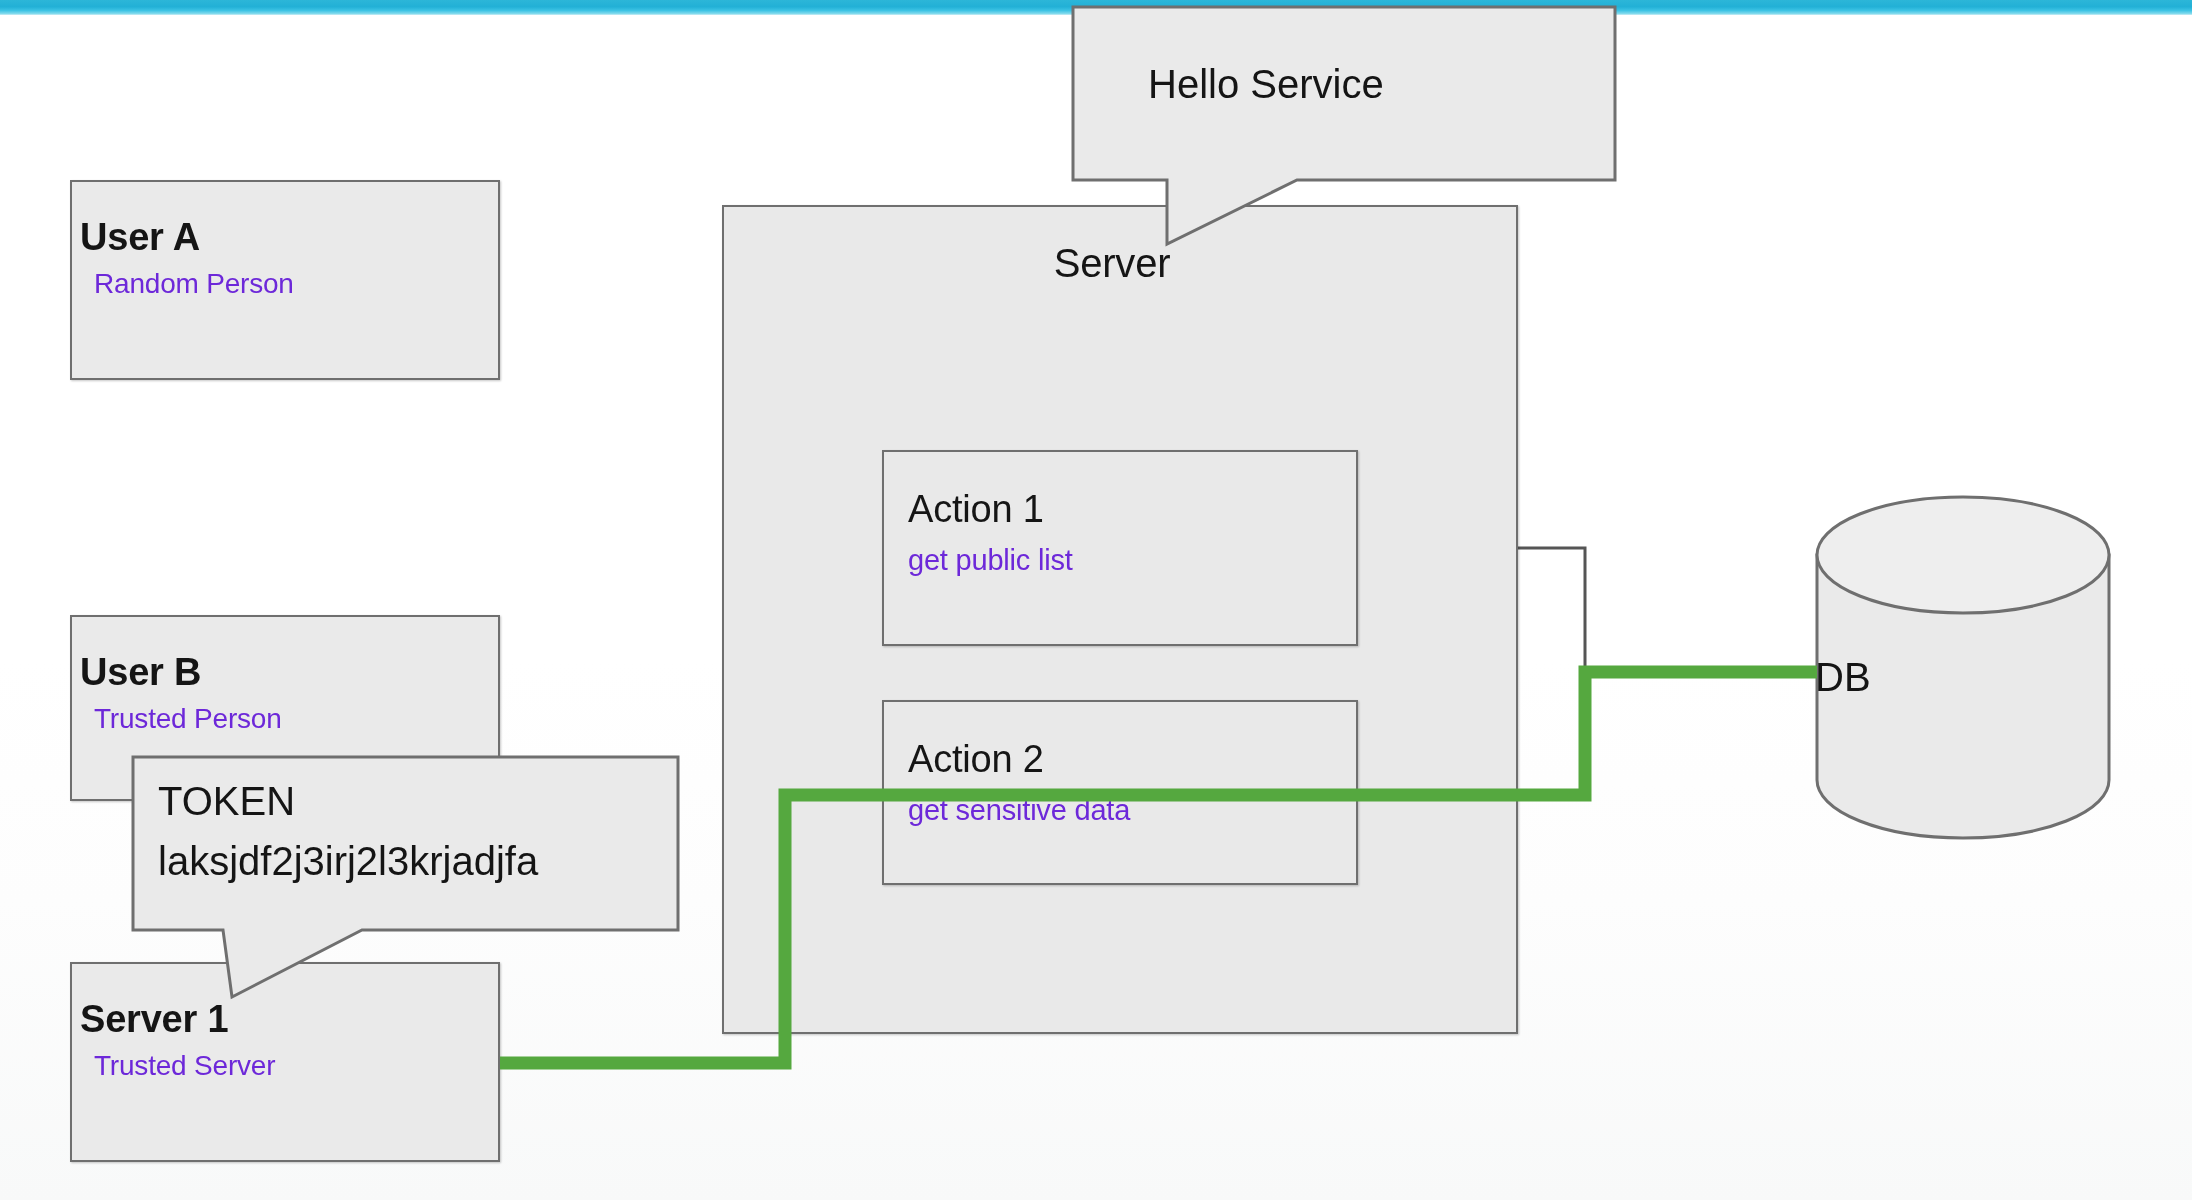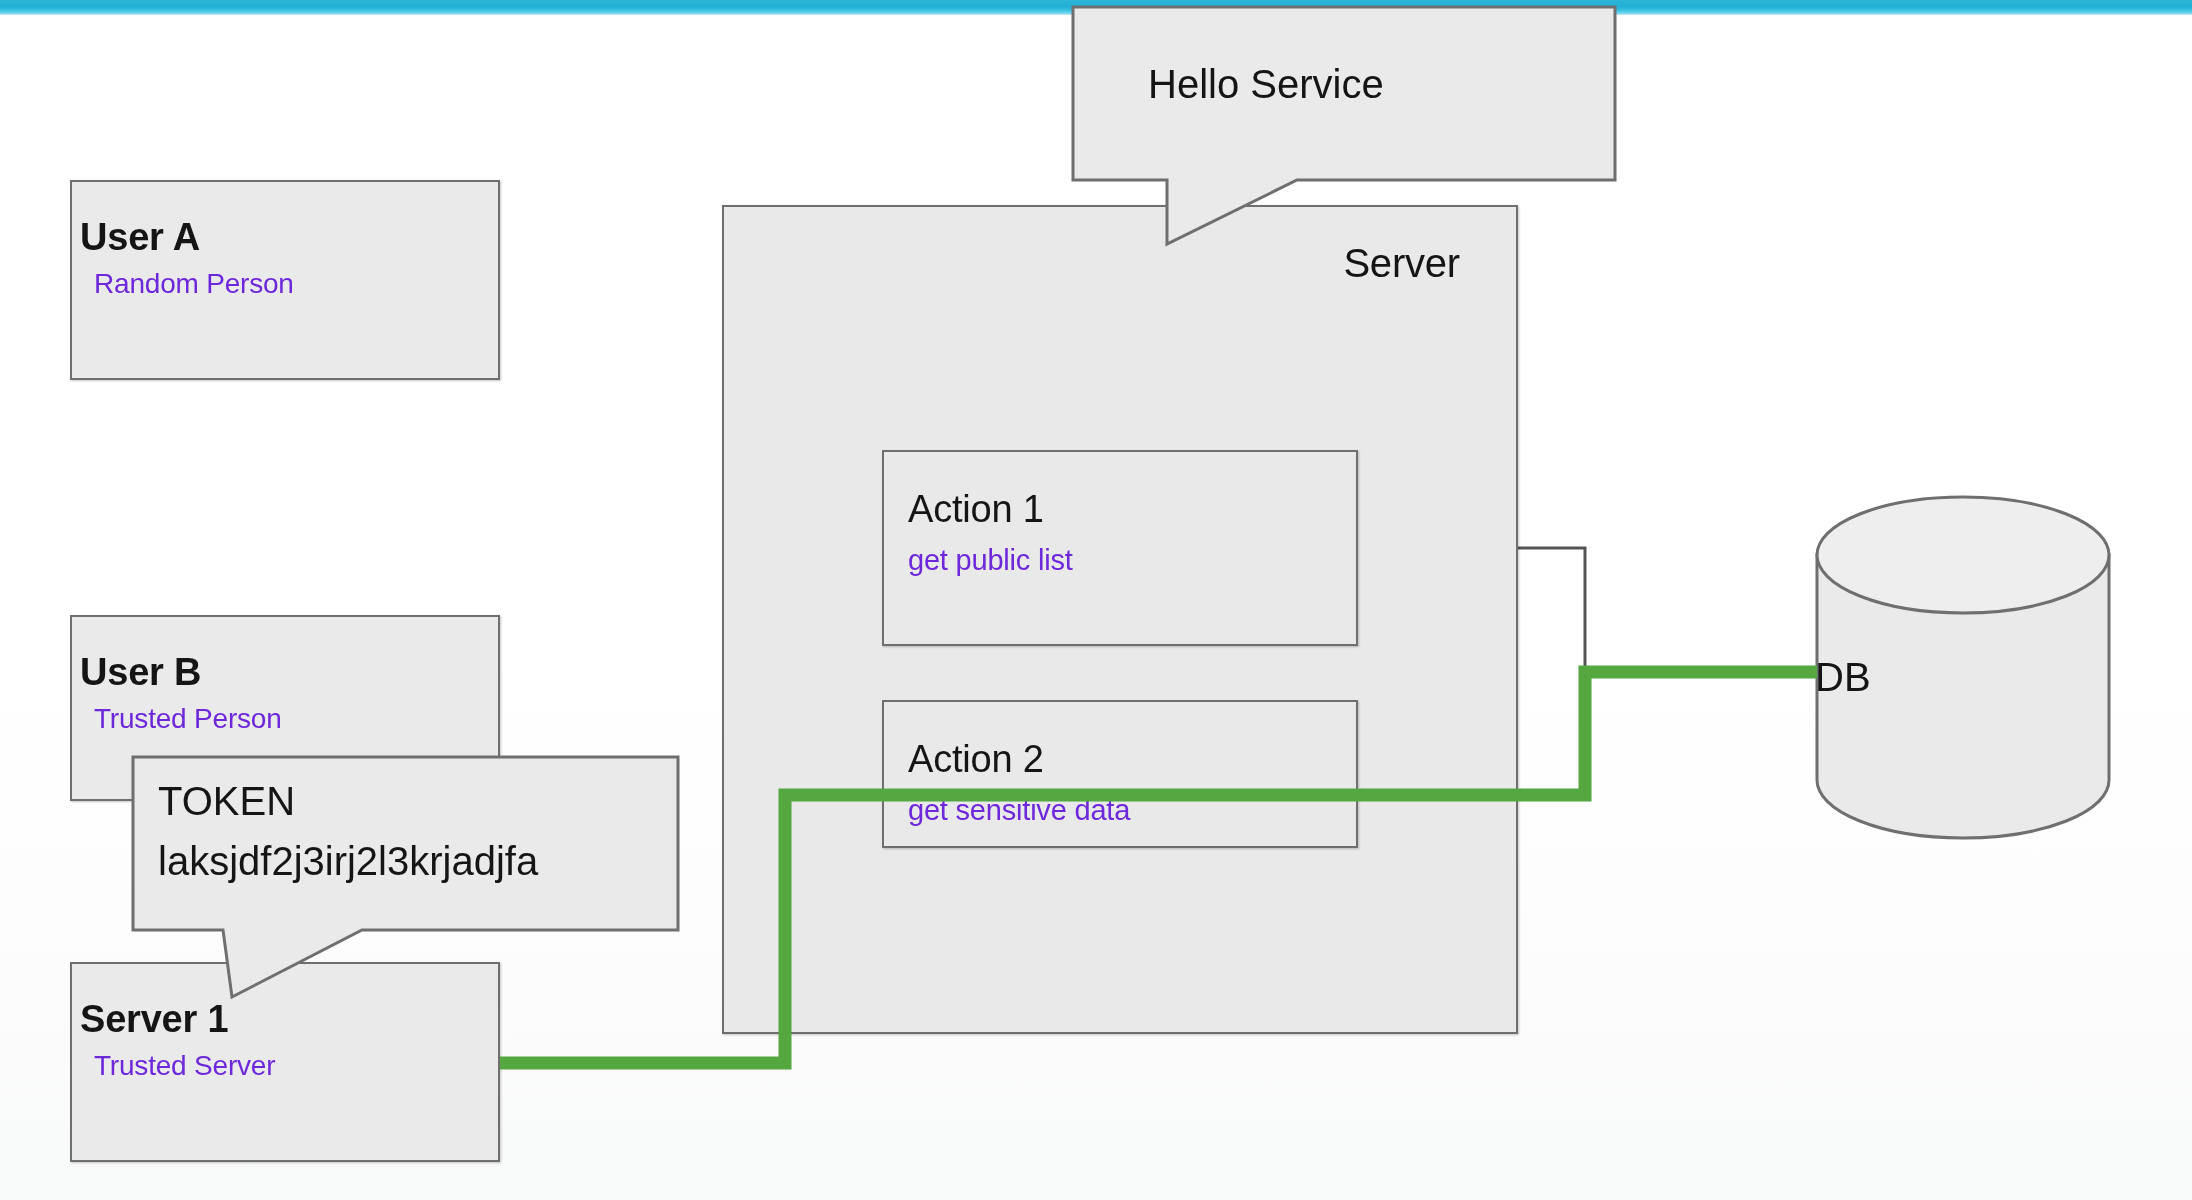--- a/index.html
+++ b/index.html
@@ -51,22 +51,23 @@
 
   
   #server-box {
     left: 722px; top: 205px;
     width: 796px; height: 829px;
     background: #e9e9e9;
   }
   #server-box > .title {
     left: 0; top: 34px;
     width: 736px;
-    text-align: right;
+    text-align: center;
     font-size: 40px;
+    padding-left: 20px;
   }
   
   .action {
     background: #e9e9e9;
     border: 2px solid #6f6f6f;
   }
   .action .title    { left: 24px; top: 36px; font-size: 38px; }
   .action .subtitle { left: 24px; top: 92px; font-size: 29px; }
 
   
@@ -129,21 +130,21 @@
 
   <div class="node" id="server-box">
     <span class="title">Server</span>
   </div>
 
   <div class="node action" style="left:882px; top:450px; width:476px; height:196px;padding-left:10px;">
     <span class="title">Action 1</span>
     <span class="subtitle">get public list</span>
   </div>
 
-  <div class="node action" style="left:882px; top:700px; width:476px; height:148px;">
+  <div class="node action" style="left:882px; top:700px; width:476px; height:185px;">
     <span class="title">Action 2</span>
     <span class="subtitle">get sensitive data</span>
   </div>
 
   <div class="node actor" style="left:70px; top:180px; width:430px; height:200px;">
     <span class="title">User A</span>
     <span class="subtitle">Random Person</span>
   </div>
 
   <div class="node actor" style="left:70px; top:615px; width:430px; height:186px;text-align:right;">

